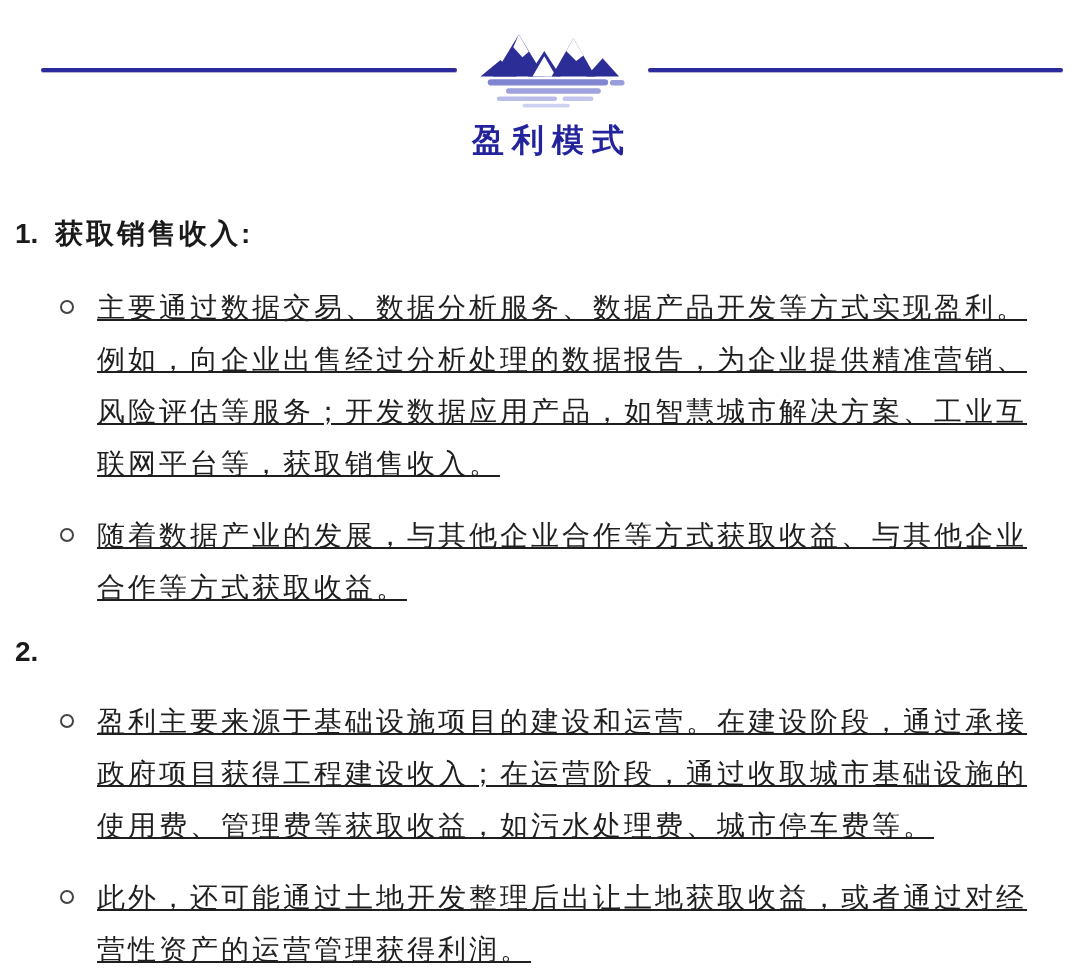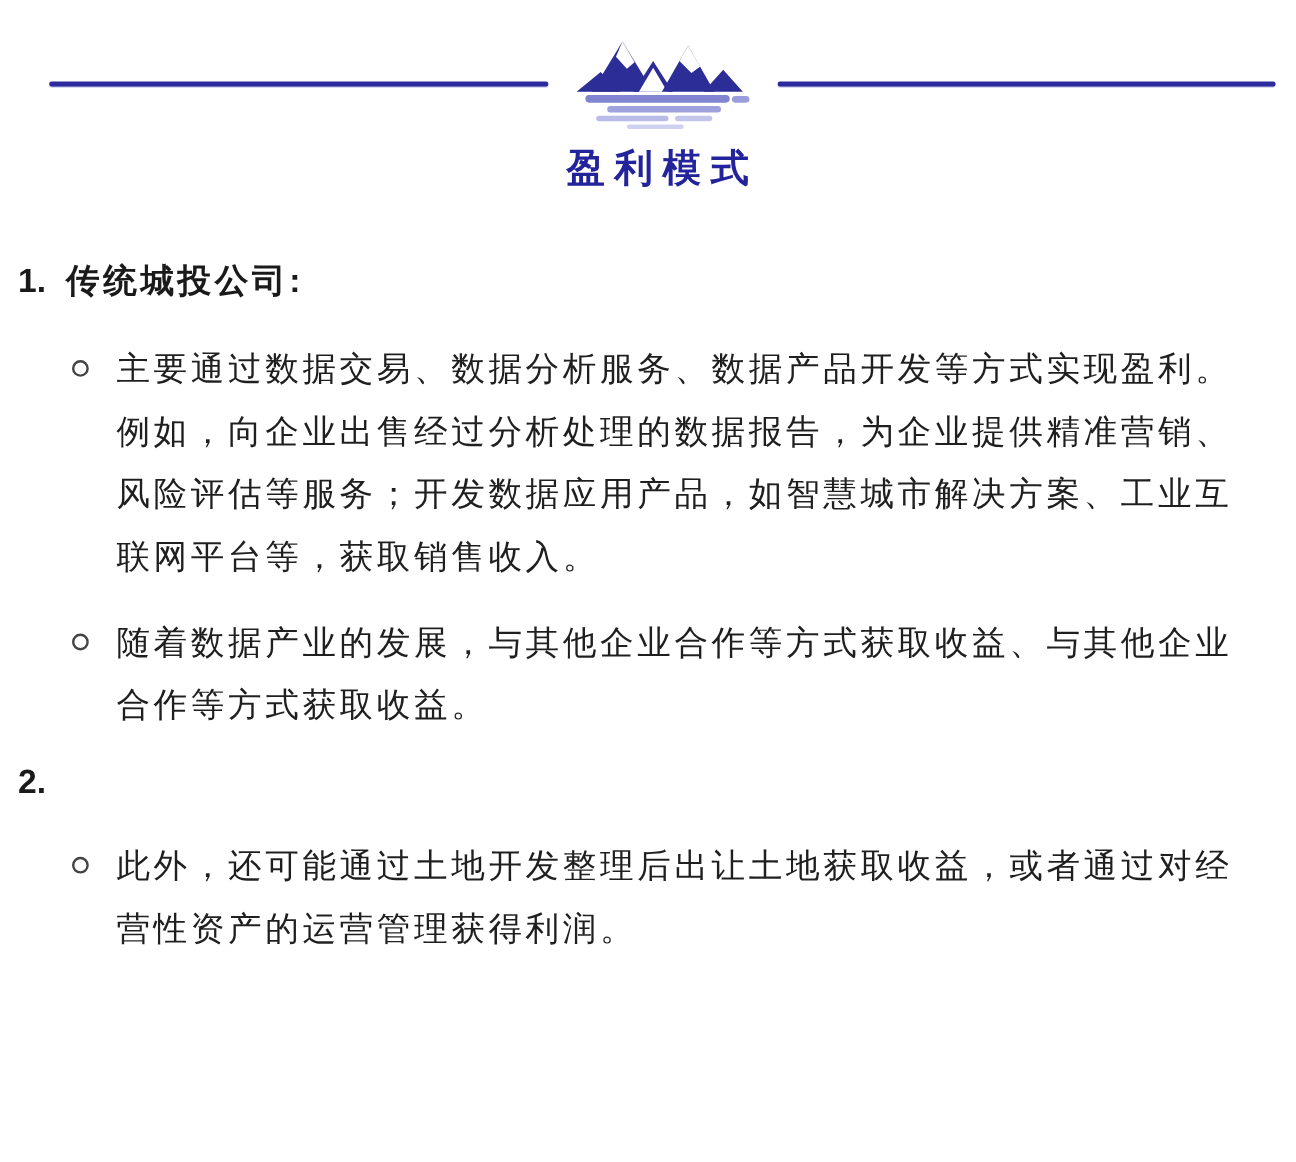--- a/index.html
+++ b/index.html
@@ -78,20 +78,21 @@
     box-sizing: border-box;
     background: transparent;
   }
   .bullet-text {
     flex: 1 1 auto;
     font-size: 28px;
     line-height: 52px;
     letter-spacing: 3px;
     color: #1f1f1f;
     text-align: left;
+    text-decoration: underline;
   }
 </style>
 </head>
 <body>
 
 <div class="page">
 
   <div class="header">
     <div class="divider-row">
       <span class="divider-line"></span>
@@ -117,37 +118,41 @@
       </span>
       <span class="divider-line"></span>
     </div>
     <h1 class="page-title">盈利模式</h1>
   </div>
 
   <div class="content">
 
     <div class="section-heading">
       <span class="heading-num">1.</span>
-      <span class="heading-text">传统城投公司:</span>
+      <span class="heading-text">获取销售收入:</span>
     </div>
 
     <div class="bullet-item">
       <span class="bullet-circle"></span>
       <div class="bullet-text">主要通过数据交易、数据分析服务、数据产品开发等方式实现盈利。例如，向企业出售经过分析处理的数据报告，为企业提供精准营销、风险评估等服务；开发数据应用产品，如智慧城市解决方案、工业互联网平台等，获取销售收入。</div>
     </div>
 
     <div class="bullet-item">
       <span class="bullet-circle"></span>
       <div class="bullet-text">随着数据产业的发展，与其他企业合作等方式获取收益、与其他企业合作等方式获取收益。</div>
     </div>
 
     <div class="section-heading second">
       <span class="heading-num">2.</span>
     </div>
 
+    <div class="bullet-item">
+      <span class="bullet-circle"></span>
+      <div class="bullet-text">盈利主要来源于基础设施项目的建设和运营。在建设阶段，通过承接政府项目获得工程建设收入；在运营阶段，通过收取城市基础设施的使用费、管理费等获取收益，如污水处理费、城市停车费等。</div>
+    </div>
 
     <div class="bullet-item">
       <span class="bullet-circle"></span>
       <div class="bullet-text">此外，还可能通过土地开发整理后出让土地获取收益，或者通过对经营性资产的运营管理获得利润。</div>
     </div>
 
   </div>
 </div>
 
 </body></html>

